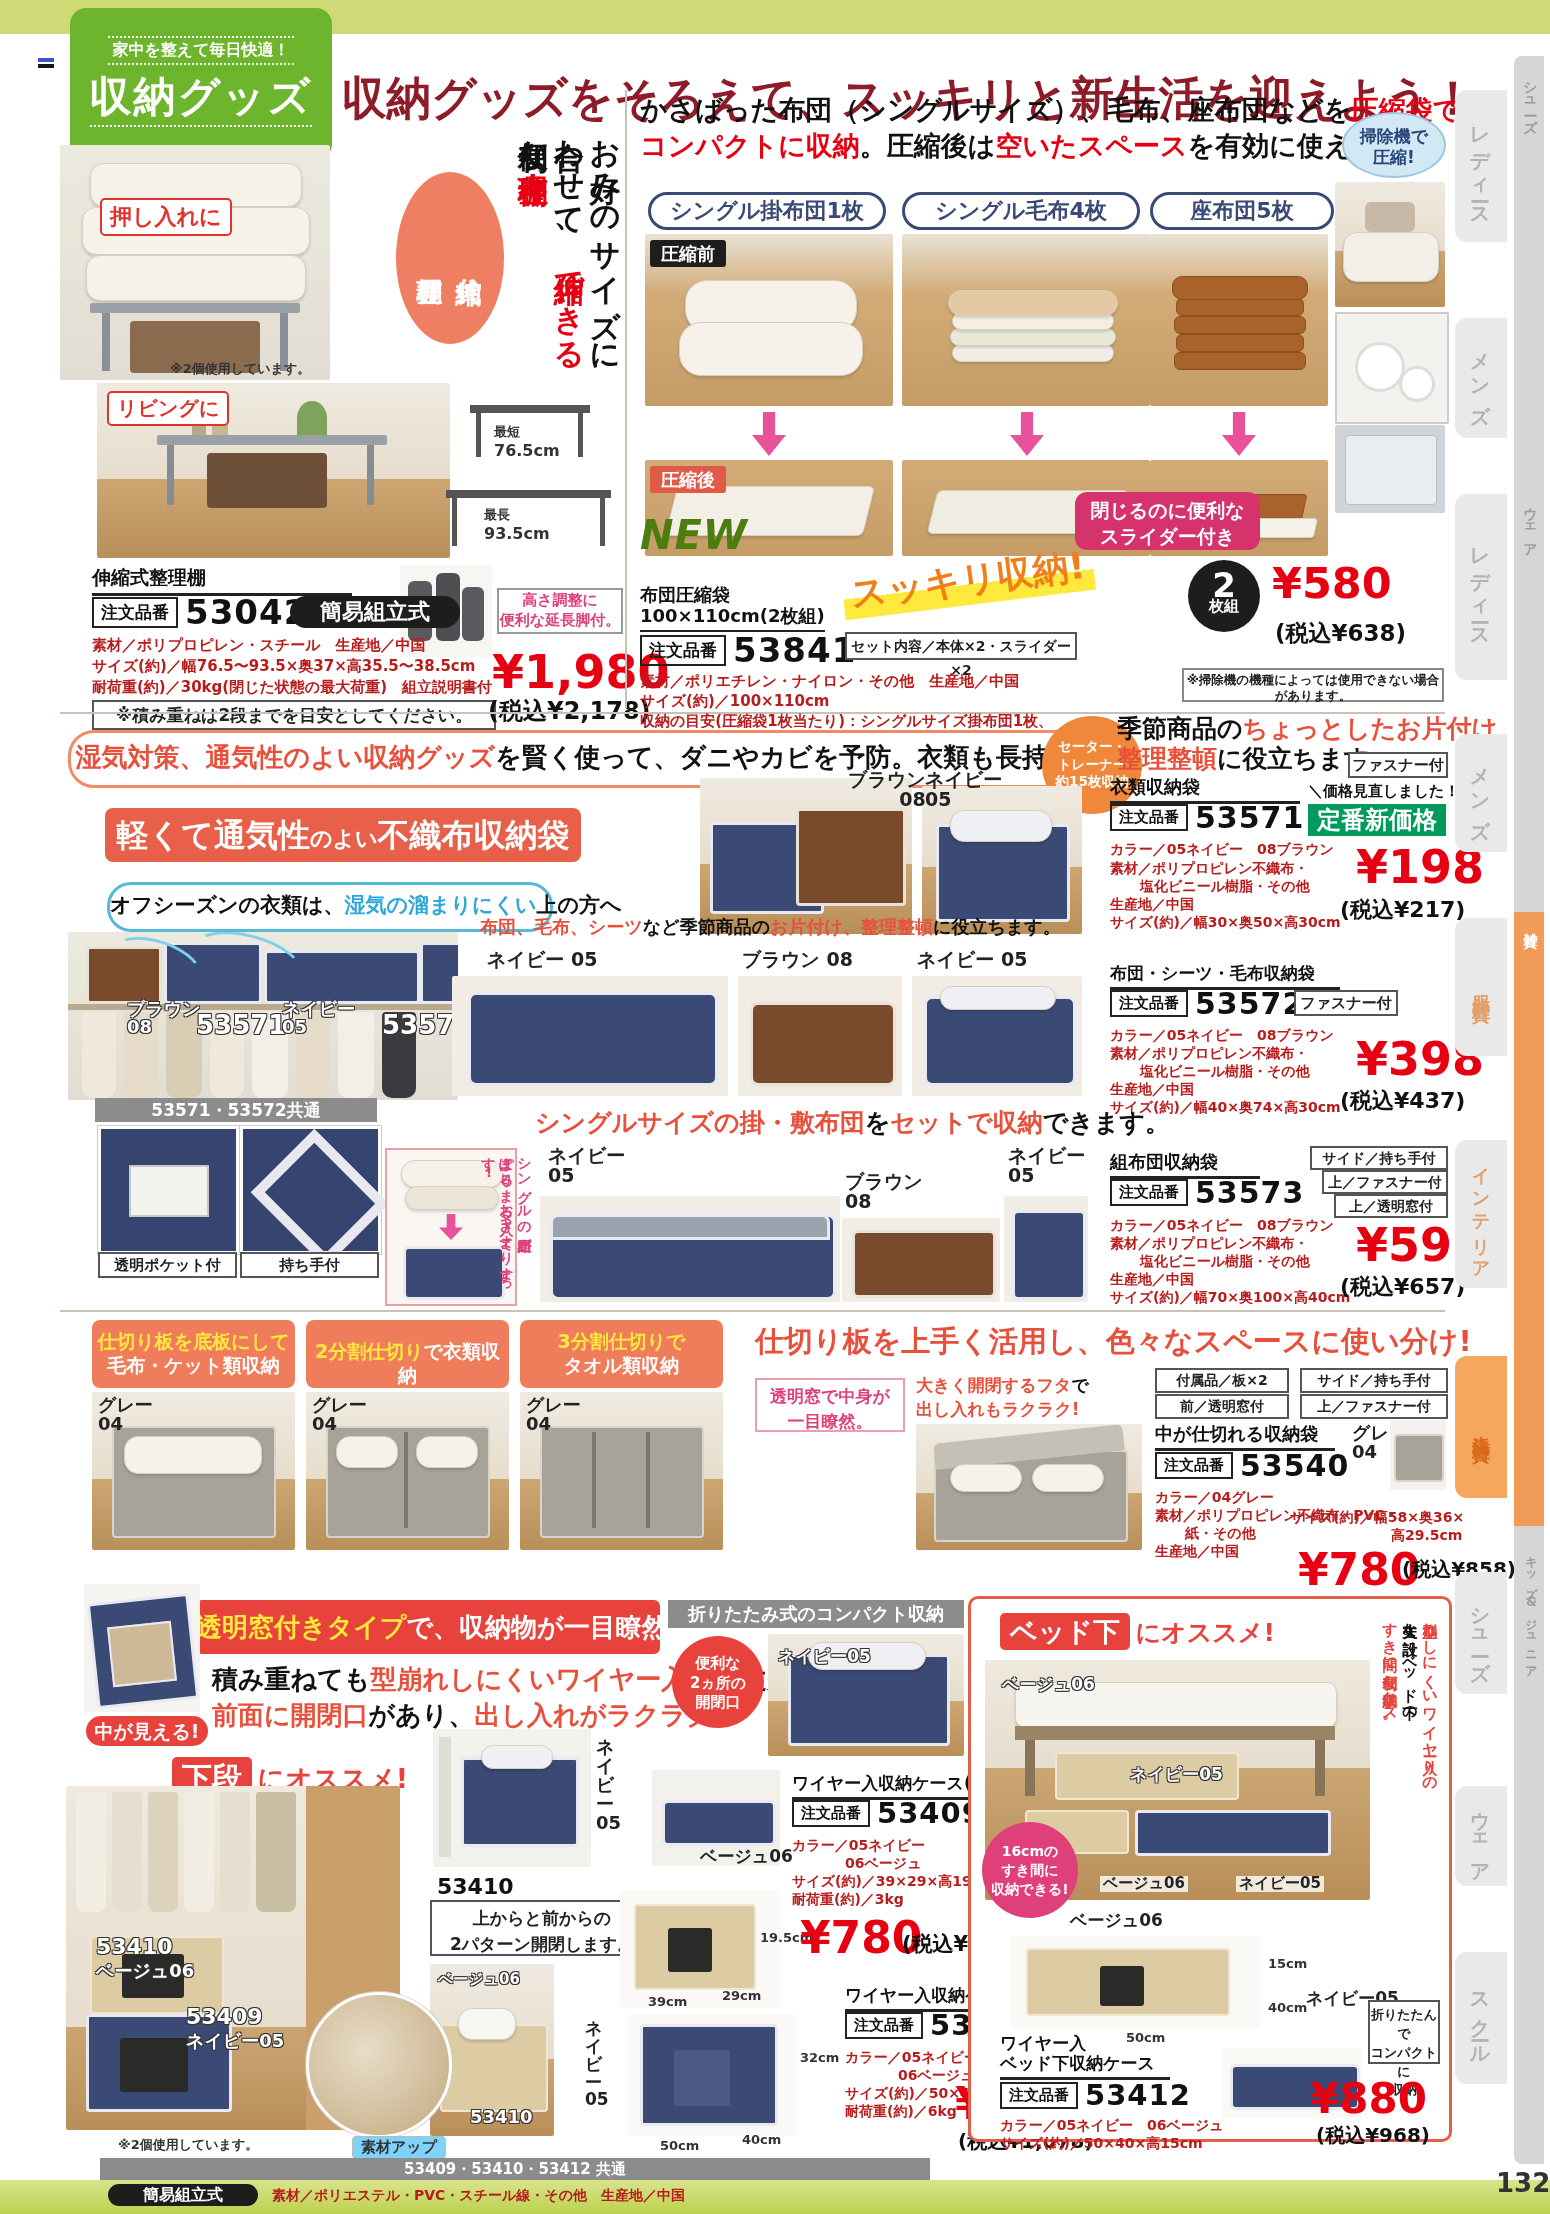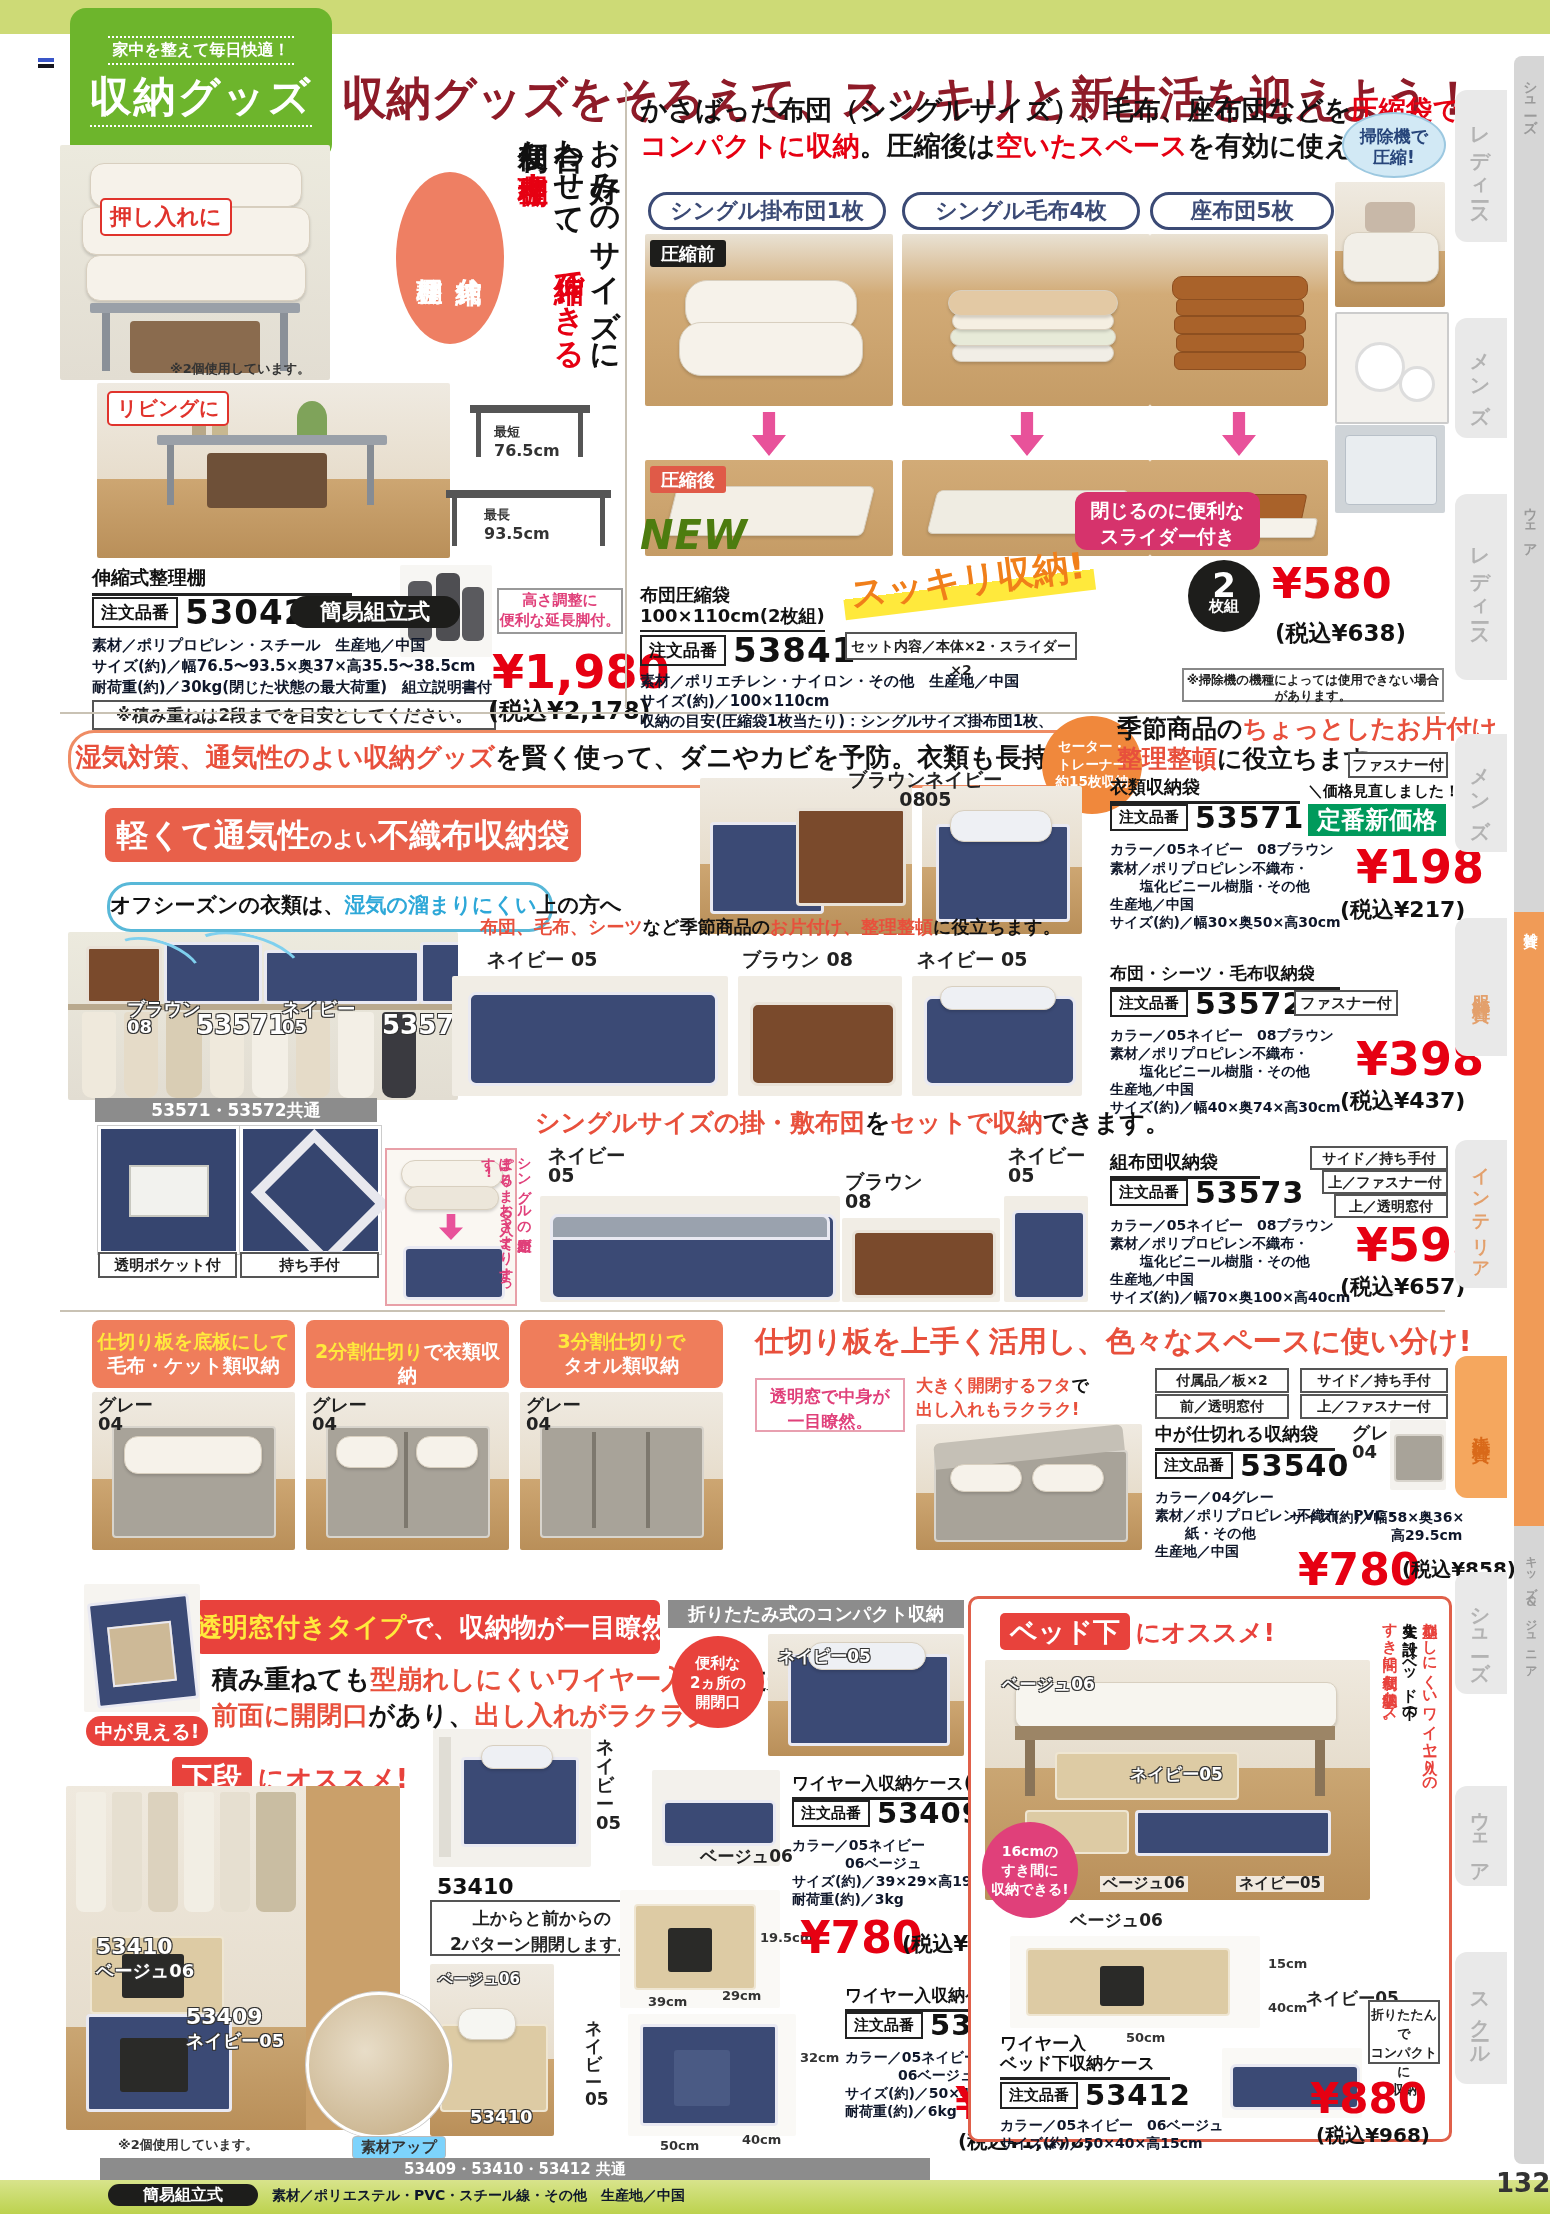--- a/index.html
+++ b/index.html
@@ -24,21 +24,21 @@
   
   .tag{position:absolute;background:#fff;border:2.5px solid #e0332c;color:#e0332c;font-weight:bold;text-align:center;border-radius:5px;padding:2px 8px;}
   .pill{position:absolute;background:#fff;border:3px solid #3b4a75;color:#3b4a75;font-weight:bold;text-align:center;border-radius:999px;}
   .badgeblk{position:absolute;background:#1d1d1b;color:#fff;font-weight:bold;text-align:center;border-radius:3px;}
   .badgered{position:absolute;background:#e05a48;color:#fff;font-weight:bold;text-align:center;border-radius:3px;}
   .bbox{position:absolute;border:2px solid #555;background:#fff;font-weight:bold;text-align:center;color:#222;}
   .pname{position:absolute;font-weight:bold;font-size:19px;color:#111;border-bottom:3px solid #222;padding-bottom:2px;white-space:nowrap;}
   .coderow{position:absolute;display:flex;align-items:center;gap:7px;}
   .coderow .ol{border:2px solid #222;padding:2px 7px;font-size:17px;font-weight:bold;color:#111;white-space:nowrap;}
   .coderow .cd{font-size:34px;font-weight:bold;color:#111;letter-spacing:1px;}
-  .spec{position:absolute;font-size:15px;font-weight:bold;color:#0f172a;white-space:nowrap;line-height:1.3;}
+  .spec{position:absolute;font-size:15px;font-weight:bold;color:#b91c1c;white-space:nowrap;line-height:1.3;}
   .price{position:absolute;color:#e60012;font-weight:bold;white-space:nowrap;}
   .tax{position:absolute;color:#111;font-weight:bold;white-space:nowrap;}
   .olbl{position:absolute;color:#fff;font-weight:bold;line-height:1.02;text-shadow:-1px -1px 0 #333,1px -1px 0 #333,-1px 1px 0 #333,1px 1px 0 #333;}
   .blbl{position:absolute;color:#222;font-weight:bold;line-height:1.05;}
   .orangehead{position:absolute;background:#ef7d5b;color:#fff;font-weight:bold;text-align:center;border-radius:8px;line-height:1.25;}
   .arrowp{position:absolute;background:#e8529a;clip-path:polygon(32% 0,68% 0,68% 52%,100% 52%,50% 100%,0 52%,32% 52%);}
   .dim{position:absolute;font-size:13px;font-weight:bold;color:#333;white-space:nowrap;}
   .rule{position:absolute;background:#c9c2b4;}
   
   .tab{position:absolute;left:1455px;width:52px;background:#e9e9e9;border-radius:12px 0 0 12px;color:#b3b3b3;font-weight:bold;font-size:20px;letter-spacing:3px;display:flex;align-items:center;justify-content:center;}

